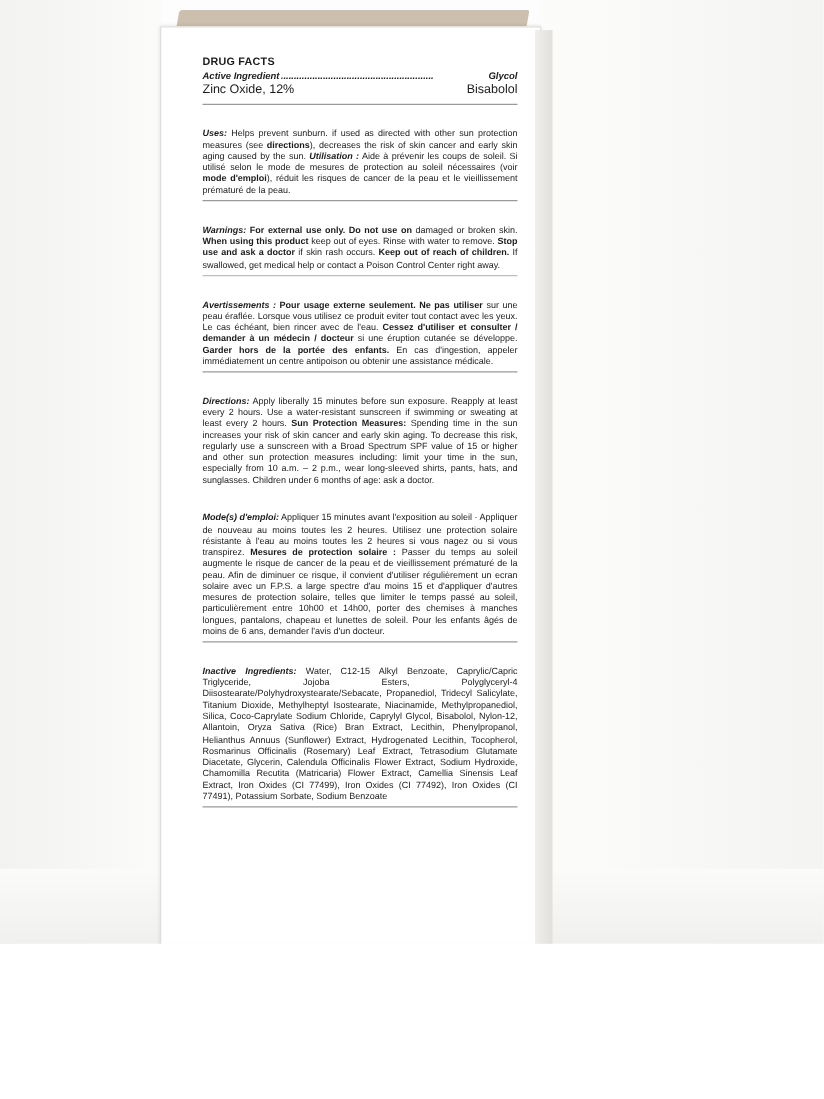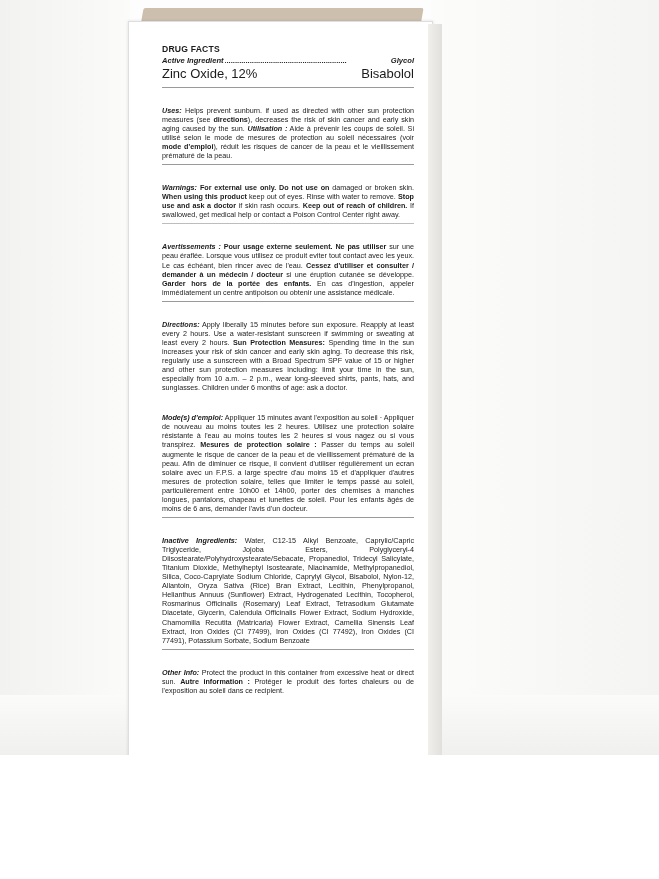--- a/index.html
+++ b/index.html
@@ -131,21 +131,21 @@
   .ai-dots {
     flex: 1;
     overflow: hidden;
     letter-spacing: 0px;
     margin: 0 1px;
   }
   .ai-right { }
   .ingredient-row {
     display: flex;
     justify-content: space-between;
-    font-size: 13px;
+    font-size: 10px;
     margin-top: 1px;
   }
   .blk { margin-top: 18px; }
   .lead-i { font-style: italic; font-weight: bold; }
   .b { font-weight: bold; }
   .section-space { height: 3px; }
   .made-in {
     position: absolute;
     left: 162px;
     top: 780px;
@@ -210,18 +210,17 @@
     <div class="section-space"></div>
 
     <p class="blk"><span class="lead-i">Mode(s) d'emploi:</span> <span>Appliquer 15 minutes avant l'exposition au soleil · Appliquer de nouveau au moins toutes les 2 heures. Utilisez une protection solaire résistante à l'eau au moins toutes les 2 heures si vous nagez ou si vous transpirez. <span class="b">Mesures de protection solaire :</span> Passer du temps au soleil augmente le risque de cancer de la peau et de vieillissement prématuré de la peau. Afin de diminuer ce risque, il convient d'utiliser régulièrement un ecran solaire avec un F.P.S. a large spectre d'au moins 15 et d'appliquer d'autres mesures de protection solaire, telles que limiter le temps passé au soleil, particulièrement entre 10h00 et 14h00, porter des chemises à manches longues, pantalons, chapeau et lunettes de soleil. Pour les enfants âgés de moins de 6 ans, demander l'avis d'un docteur.</span></p>
 
     <hr class="rule">
 
     <p class="blk"><span class="lead-i">Inactive Ingredients:</span> <span>Water, C12-15 Alkyl Benzoate, Caprylic/Capric Triglyceride, Jojoba Esters, Polyglyceryl-4 Diisostearate/Polyhydroxystearate/Sebacate, Propanediol, Tridecyl Salicylate, Titanium Dioxide, Methylheptyl Isostearate, Niacinamide, Methylpropanediol, Silica, Coco-Caprylate Sodium Chloride, Caprylyl Glycol, Bisabolol, Nylon-12, Allantoin, Oryza Sativa (Rice) Bran Extract, Lecithin, Phenylpropanol, Helianthus Annuus (Sunflower) Extract, Hydrogenated Lecithin, Tocopherol, Rosmarinus Officinalis (Rosemary) Leaf Extract, Tetrasodium Glutamate Diacetate, Glycerin, Calendula Officinalis Flower Extract, Sodium Hydroxide, Chamomilla Recutita (Matricaria) Flower Extract, Camellia Sinensis Leaf Extract, Iron Oxides (CI 77499), Iron Oxides (CI 77492), Iron Oxides (CI 77491), Potassium Sorbate, Sodium Benzoate</span></p>
 
     <hr class="rule">
 
-    <p class="blk"><span class="lead-i">Other Info:</span> <span>Protect the product in this container from excessive heat or direct sun.</span> <span class="b">Autre information :</span> <span>Protéger le produit des fortes chaleurs ou de l'exposition au soleil dans ce recipient.</span></p>
 
   </div>
 
   <div class="made-in">Made in USA for Odacité Skincare</div>
 </div>
 
 </body></html>

